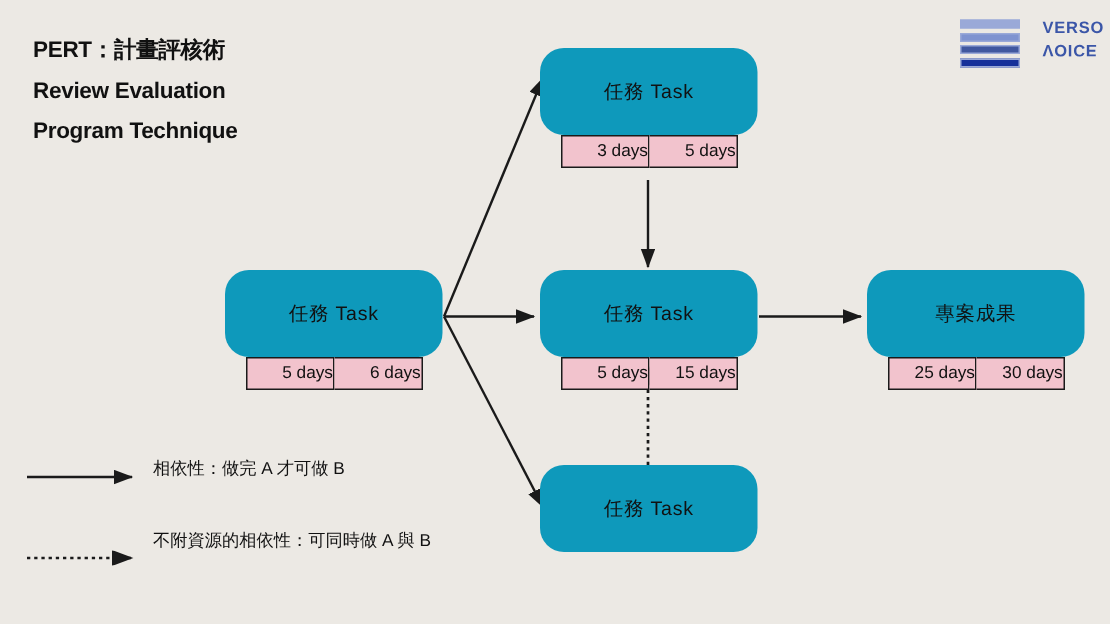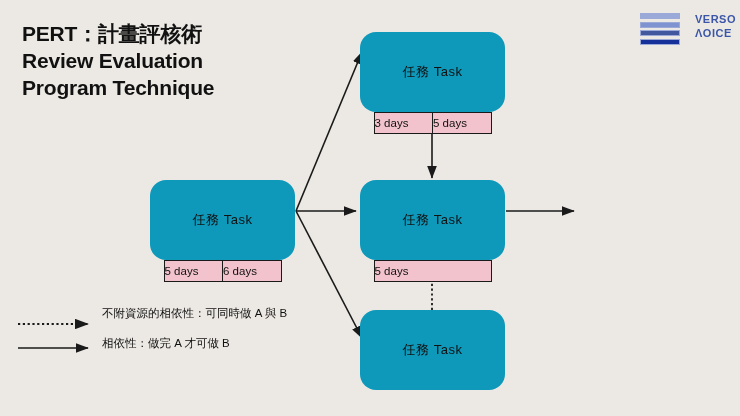--- a/index.html
+++ b/index.html
@@ -21,21 +21,21 @@
   }
 
   
   #title-block {
     position: absolute;
     left: 22px;
     top: 20px;
     width: 340px;
   }
   .title-line {
-    font-size: 21px;
+    font-size: 15px;
     font-weight: bold;
     color: #111111;
     line-height: 27px;
     letter-spacing: -0.2px;
     white-space: nowrap;
   }
 
   
   #logo {
     position: absolute;
@@ -75,40 +75,40 @@
   }
 
   
   .node {
     position: absolute;
     box-sizing: border-box;
   }
   .node-box {
     background: #0e99bb;
     border-radius: 16px;
-    height: 80px;
+    height: 58px;
     display: flex;
     align-items: center;
     justify-content: center;
     color: #111111;
     font-size: 13px;
     letter-spacing: 0.5px;
   }
   .node-days {
     display: flex;
     margin: 0 auto;
     width: 118px;
   }
   .day-cell {
     flex: 1;
     background: #f2c3cd;
     border: 1px solid #1a1a1a;
     font-size: 11.5px;
     color: #111111;
-    text-align: left;
+    text-align: right;
     line-height: 20px;
     height: 22px;
     box-sizing: border-box;
   }
   .day-cell.left-cell { border-right-width: 1px; }
   .day-cell.right-cell { border-left: none; }
 
   
   #node-left      { left: 150px; top: 180px; width: 145px; }
   #node-top       { left: 360px; top: 32px;  width: 145px; }
@@ -212,51 +212,59 @@
     <div class="node-days">
       <div class="day-cell left-cell">3 days</div>
       <div class="day-cell right-cell">5 days</div>
     </div>
   </div>
 
   <div class="node" id="node-middle">
     <div class="node-box">任務 Task</div>
     <div class="node-days">
       <div class="day-cell left-cell">5 days</div>
+      <div class="day-cell right-cell">15 days</div>
     </div>
   </div>
 
   <div class="node" id="node-bottom">
     <div class="node-box">任務 Task</div>
     <div class="node-days">
     </div>
   </div>
 
+  <div class="node" id="node-result">
+    <div class="node-box">專案成果</div>
+    <div class="node-days">
+      <div class="day-cell left-cell">25 days</div>
+      <div class="day-cell right-cell">30 days</div>
+    </div>
+  </div>
 
   <div id="legend">
+
+    <div class="legend-row row1">
+      <svg class="legend-line" viewBox="0 0 76 10">
+        <defs>
+          <marker id="lg-arrow" markerWidth="9" markerHeight="9" refX="7.5" refY="3" orient="auto" markerUnits="strokeWidth">
+            <path d="M0,0 L8,3 L0,6 z" fill="#1a1a1a"></path>
+          </marker>
+        </defs>
+        <line x1="0" y1="5" x2="70" y2="5" stroke="#1a1a1a" stroke-width="1.6" marker-end="url(#lg-arrow)"></line>
+      </svg>
+      <div class="legend-text">相依性：做完 A 才可做 B</div>
+    </div>
 
     <div class="legend-row row2">
       <svg class="legend-line" viewBox="0 0 76 10" style="top:14px;">
         <defs>
           <marker id="lg-arrow2" markerWidth="9" markerHeight="9" refX="7.5" refY="3" orient="auto" markerUnits="strokeWidth">
             <path d="M0,0 L8,3 L0,6 z" fill="#1a1a1a"></path>
           </marker>
         </defs>
         <line x1="0" y1="5" x2="70" y2="5" stroke="#1a1a1a" stroke-width="1.8" stroke-dasharray="2.2,2.6" marker-end="url(#lg-arrow2)"></line>
       </svg>
       <div class="legend-text">不附資源的相依性：可同時做 A 與 B</div>
     </div>
 
-    <div class="legend-row row1">
-      <svg class="legend-line" viewBox="0 0 76 10">
-        <defs>
-          <marker id="lg-arrow" markerWidth="9" markerHeight="9" refX="7.5" refY="3" orient="auto" markerUnits="strokeWidth">
-            <path d="M0,0 L8,3 L0,6 z" fill="#1a1a1a"></path>
-          </marker>
-        </defs>
-        <line x1="0" y1="5" x2="70" y2="5" stroke="#1a1a1a" stroke-width="1.6" marker-end="url(#lg-arrow)"></line>
-      </svg>
-      <div class="legend-text">相依性：做完 A 才可做 B</div>
-    </div>
-
   </div>
 
 </div>
 
 </body></html>

